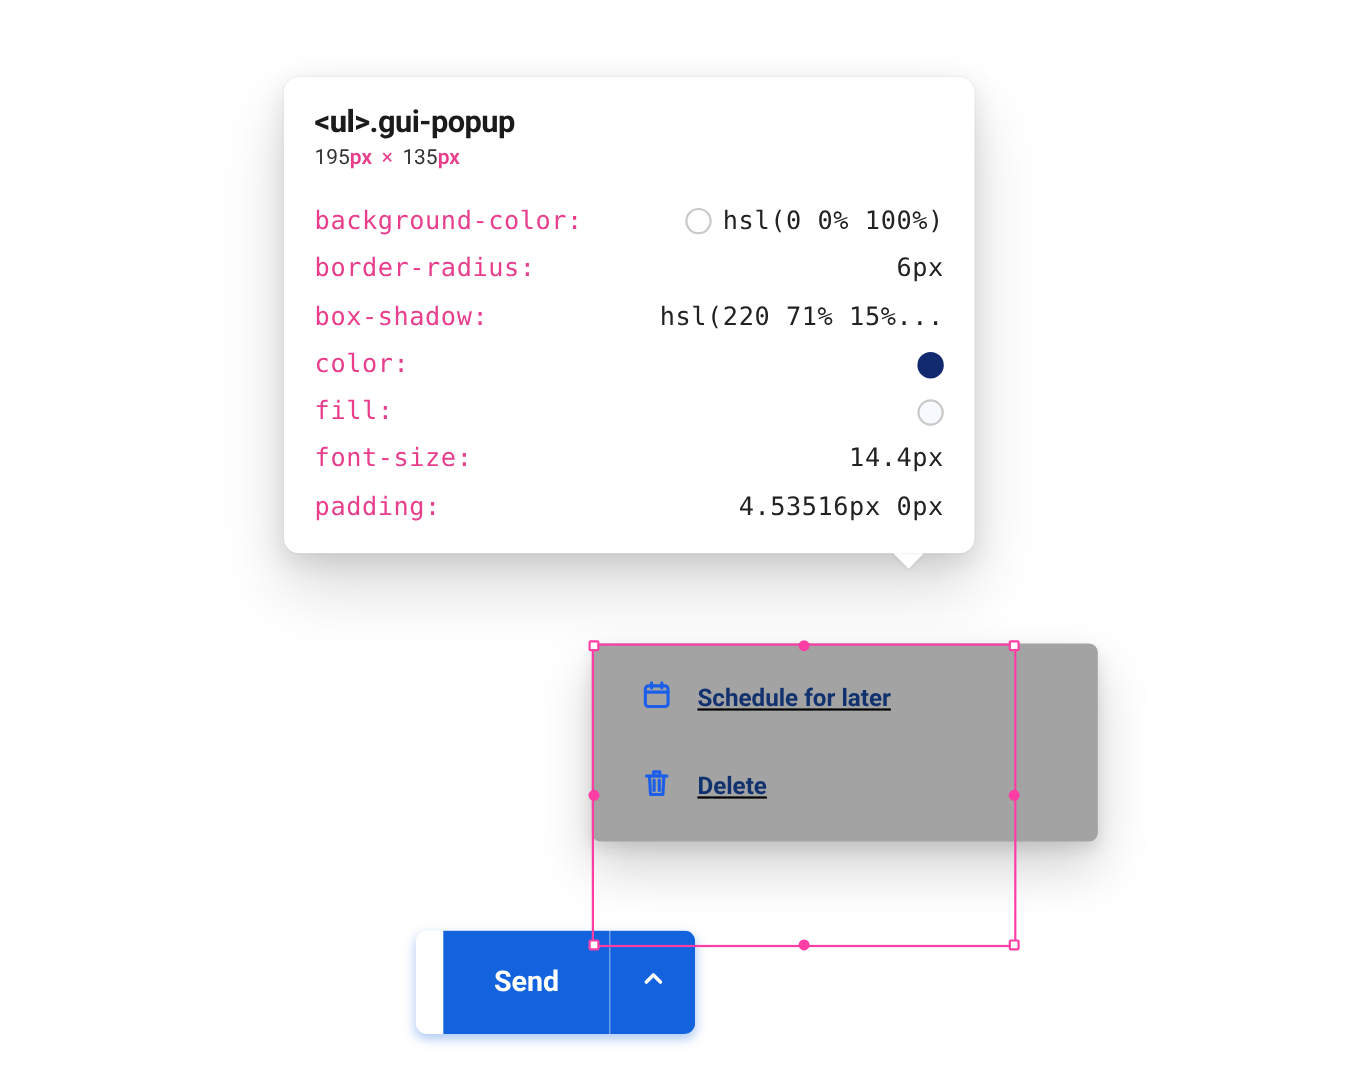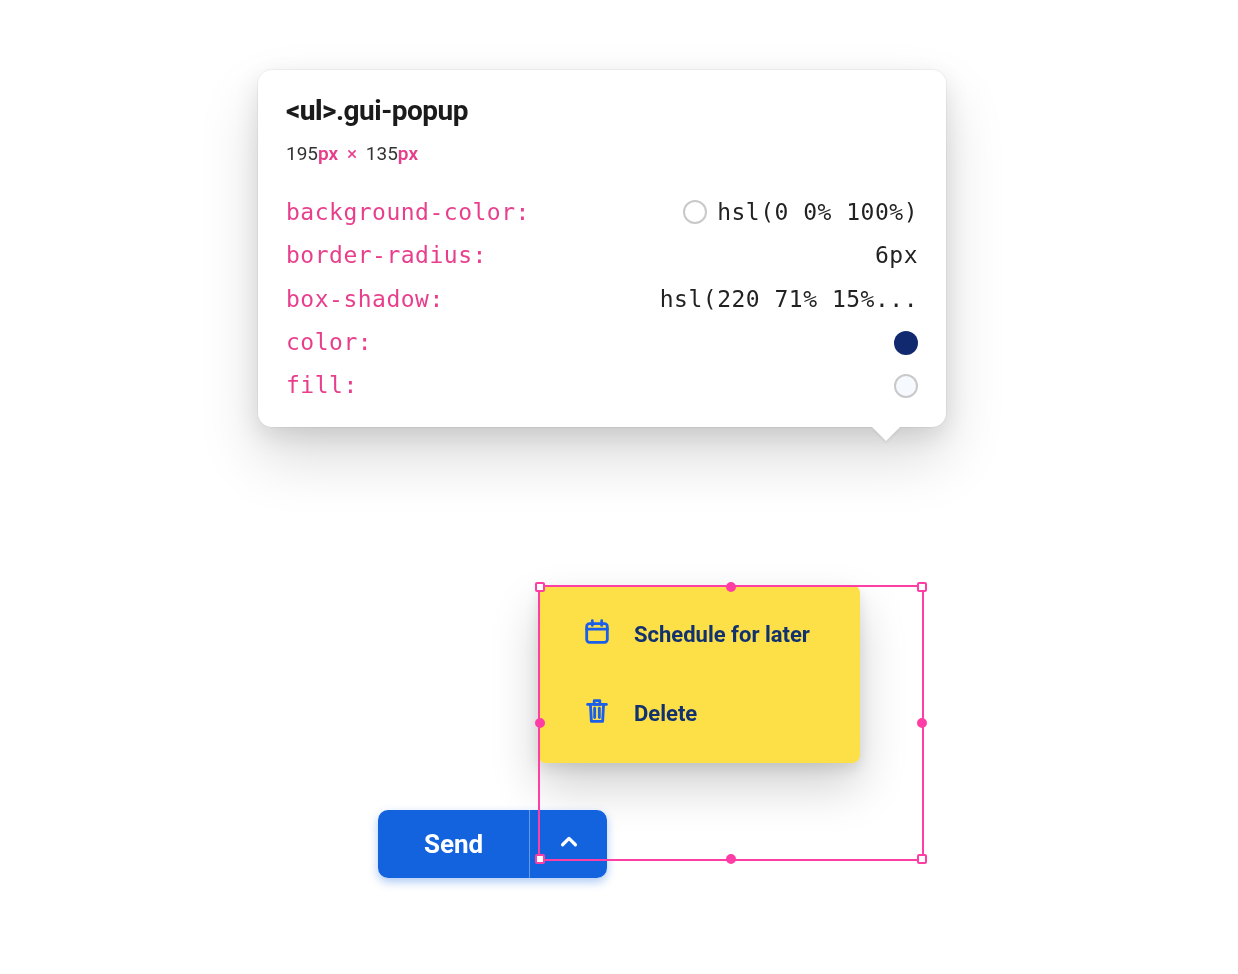--- a/index.html
+++ b/index.html
@@ -10,21 +10,21 @@
     background: #ffffff;
     position: relative;
     overflow: hidden;
   }
 
   
   .tooltip-card {
     position: absolute;
     left: 258px;
     top: 70px;
-    width: 688px;
+    width: 628px;
     background: #ffffff;
     border-radius: 14px;
     box-shadow:
       0 30px 60px rgba(0,0,0,0.15),
       0 8px 24px rgba(0,0,0,0.10),
       0 0 0 1px rgba(0,0,0,0.04);
     padding: 24px 28px 20px 28px;
   }
   .tooltip-card::after {
     
@@ -39,21 +39,21 @@
     filter: drop-shadow(0 2px 1px rgba(0,0,0,0.06));
   }
   .tooltip-title {
     font-size: 28px;
     font-weight: 700;
     color: #1b1b1b;
     letter-spacing: -0.5px;
   }
   .tooltip-title .tag-part { font-weight: 800; }
   .tooltip-dims {
-    margin-top: 15px;
+    margin-top: 4px;
     font-size: 19px;
     color: #333;
   }
   .tooltip-dims .px { color: #e83e8c; font-weight: 600; }
   .tooltip-dims .times { color: #e83e8c; margin: 0 4px; }
   .tooltip-table {
     margin-top: 26px;
     width: 100%;
   }
   .tooltip-row {
@@ -83,28 +83,29 @@
     border: 2px solid #c9c9c9;
     flex: 0 0 auto;
   }
   .swatch.filled { border: none; }
 
   
   .popup {
     position: absolute;
     left: 538px;
     top: 585px;
-    width: 322px;
-    background: #fde047;
+    width: 460px;
+    background: #a3a3a3;
     border-radius: 8px;
     box-shadow:
       0 24px 48px rgba(0,0,0,0.18),
       0 6px 14px rgba(0,0,0,0.10);
     padding: 10px 0;
     display: grid;
+    text-decoration: underline;
   }
   .popup-item {
     display: flex;
     align-items: center;
     gap: 22px;
     padding: 22px 44px;
     color: #11326f;
     font-size: 22px;
     font-weight: 700;
     cursor: pointer;
@@ -148,29 +149,30 @@
   .selection-box .h-ml { left: 0;    top: 50%; border-radius:50%; background:#ff3ea5;}
   .selection-box .h-mr { left: 100%; top: 50%; border-radius:50%; background:#ff3ea5;}
   .selection-box .h-bl { left: 0;    top: 100%; }
   .selection-box .h-bm { left: 50%;  top: 100%; border-radius:50%; background:#ff3ea5;}
   .selection-box .h-br { left: 100%; top: 100%; }
 
   
   .send-btn {
     position: absolute;
     left: 378px;
-    top: 810px;
-    height: 68px;
+    top: 846px;
+    height: 94px;
     display: flex;
     border-radius: 10px;
     overflow: hidden;
     box-shadow: 0 4px 10px rgba(19,99,223,0.35);
     font-weight: 700;
     font-size: 26px;
     z-index: 0;
+    padding-left: 25px;
   }
   .send-main {
     background: #1363df;
     color: #ffffff;
     padding: 0 46px;
     display: flex;
     align-items: center;
     cursor: pointer;
   }
   .send-caret {
@@ -237,20 +239,32 @@
       <div class="tooltip-row">
         <span class="prop">color:</span>
         <span class="val-wrap">
           <span class="swatch filled" style="background: rgb(16, 41, 111);"></span>
         </span>
       </div>
       <div class="tooltip-row">
         <span class="prop">fill:</span>
         <span class="val-wrap">
           <span class="swatch" style="background: rgb(246, 249, 254);"></span>
+        </span>
+      </div>
+      <div class="tooltip-row">
+        <span class="prop">font-size:</span>
+        <span class="val-wrap">
+          <span>14.4px</span>
+        </span>
+      </div>
+      <div class="tooltip-row">
+        <span class="prop">padding:</span>
+        <span class="val-wrap">
+          <span>4.53516px 0px</span>
         </span>
       </div>
     </div>
 </div>
 
 <ul class="popup" id="popup-list">
     <li class="popup-item">
       <span><svg class="popup-icon-svg" viewBox="0 0 32 32">
           <rect x="5" y="7" width="22" height="20" rx="3"></rect>
           <line x1="5" y1="13" x2="27" y2="13"></line>

